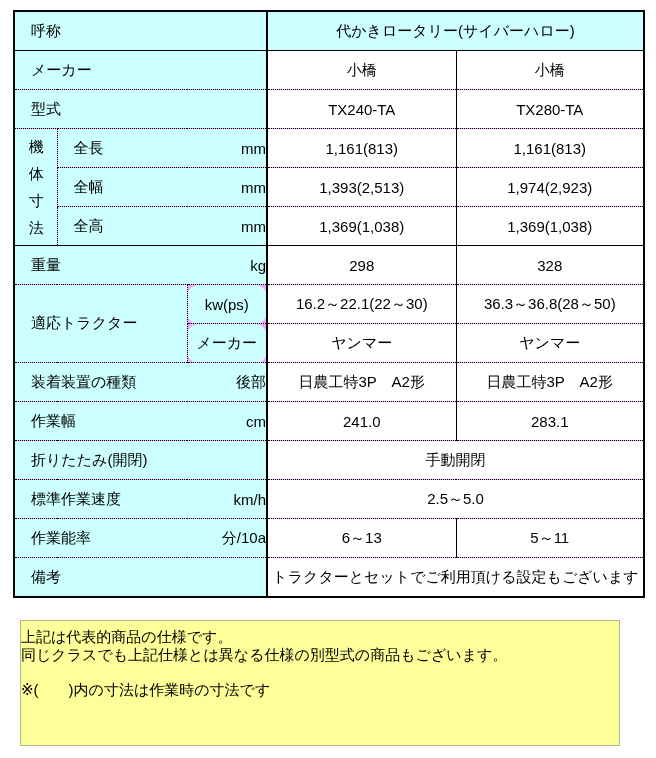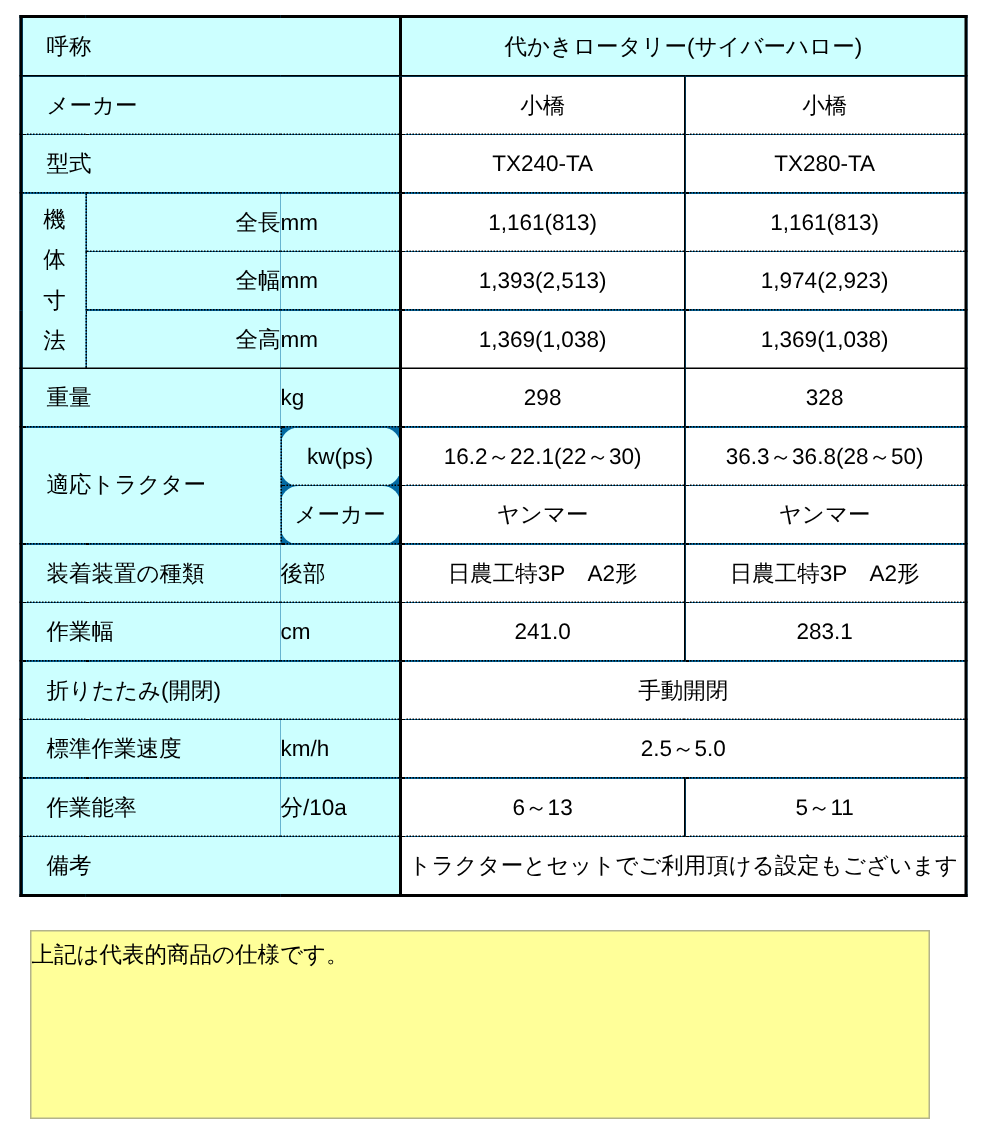--- a/index.html
+++ b/index.html
@@ -4,26 +4,26 @@
 <style>
   html,body{margin:0;padding:0;}
   body{
     width:656px;height:758px;position:relative;background:#ffffff;
     font-family:"Liberation Sans","DejaVu Sans",sans-serif;
     font-size:15px;color:#000;
   }
   table.spec{
     position:absolute;left:13px;top:10px;width:630px;
     border-collapse:collapse;table-layout:fixed;
-    border:2px solid #000;background:#0369a1;
+    border:2px solid #000;background:#f0abfc;
   }
   td{padding:0;height:38px;vertical-align:middle;font-size:15px;overflow:hidden;white-space:nowrap;}
   td.lbl{background:#ccffff;text-align:left;padding-left:16px;}
-  td.unit{background:#ccffff;text-align:left;}
-  td.sub{background:#ccffff;text-align:right;padding-left:16px;border-left:1px dotted #000;}
+  td.unit{background:#ccffff;text-align:right;}
+  td.sub{background:#ccffff;text-align:left;padding-left:16px;border-left:1px dotted #000;}
   td.subc{background:#ccffff;text-align:center;border-left:1px dotted #000;border-radius:12px;}
   td.dim{background:#ccffff;text-align:center;}
   td.val{text-align:center;background:#fff;border-left:1px solid #000;}
   td.v1{border-left:2px solid #000;}
   td.hdr{background:#ccffff;}
   tr td{border-top:1px dotted #000;}
   tr.solid td{border-top:1px solid #000;}
   tr.first td{border-top:none;}
   .vtext{width:16px;margin:0 auto;word-break:break-all;line-height:27px;text-align:right;white-space:normal;}
   .note{
@@ -142,13 +142,15 @@
 
   <tr>
     <td class="lbl" colspan="3">備考</td>
     <td class="val v1" colspan="2">トラクターとセットでご利用頂ける設定もございます</td>
   </tr>
 </tbody>
   </table>
 
 <div class="note">
   <div class="note-line">上記は代表的商品の仕様です。</div>
+  <div class="note-line">同じクラスでも上記仕様とは異なる仕様の別型式の商品もございます。</div>
+  <div class="note-line gap-before">※(　　)内の寸法は作業時の寸法です</div>
 </div>
 
 </body></html>

